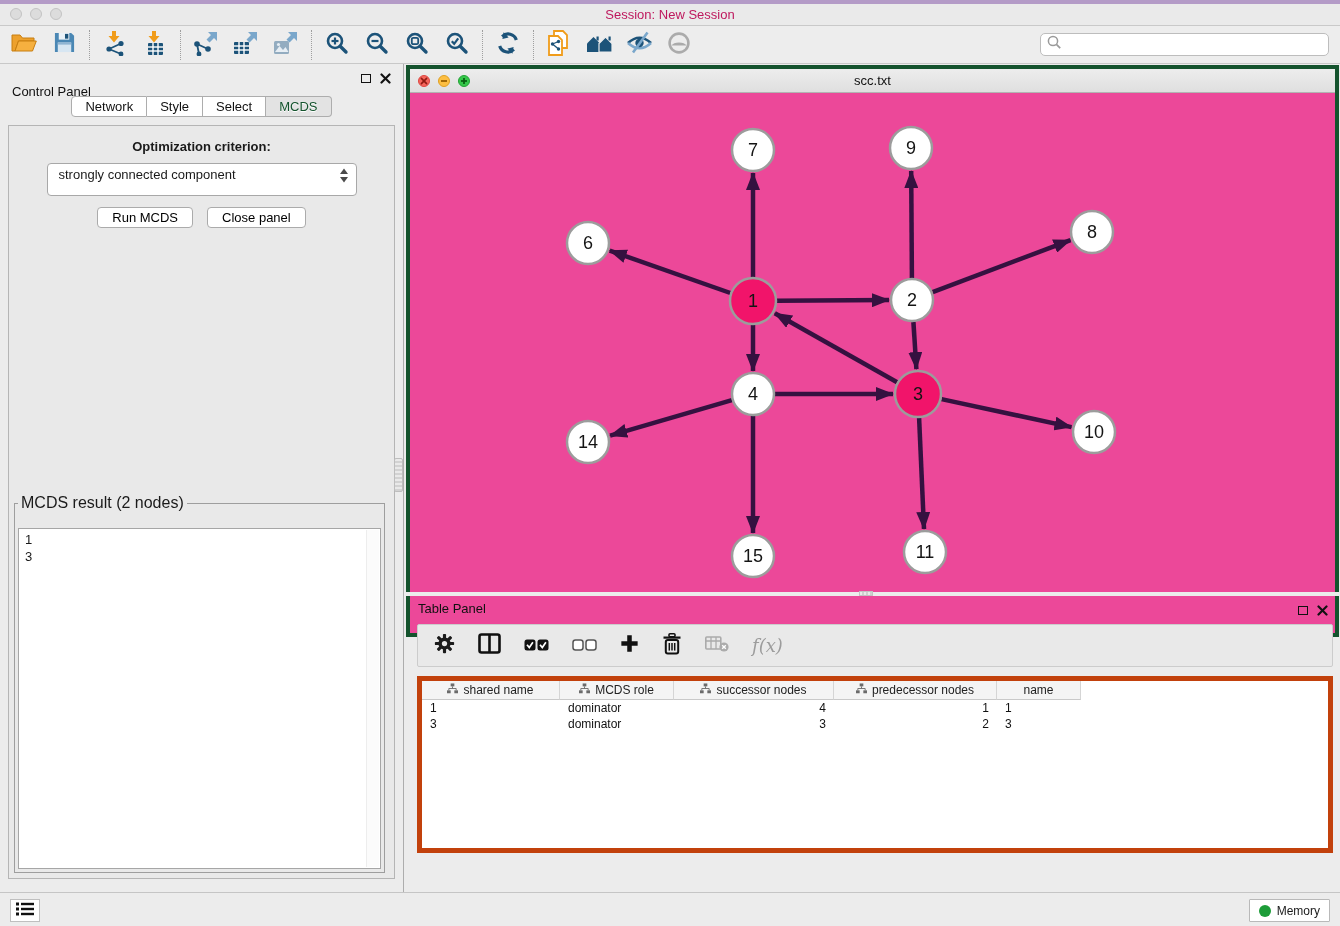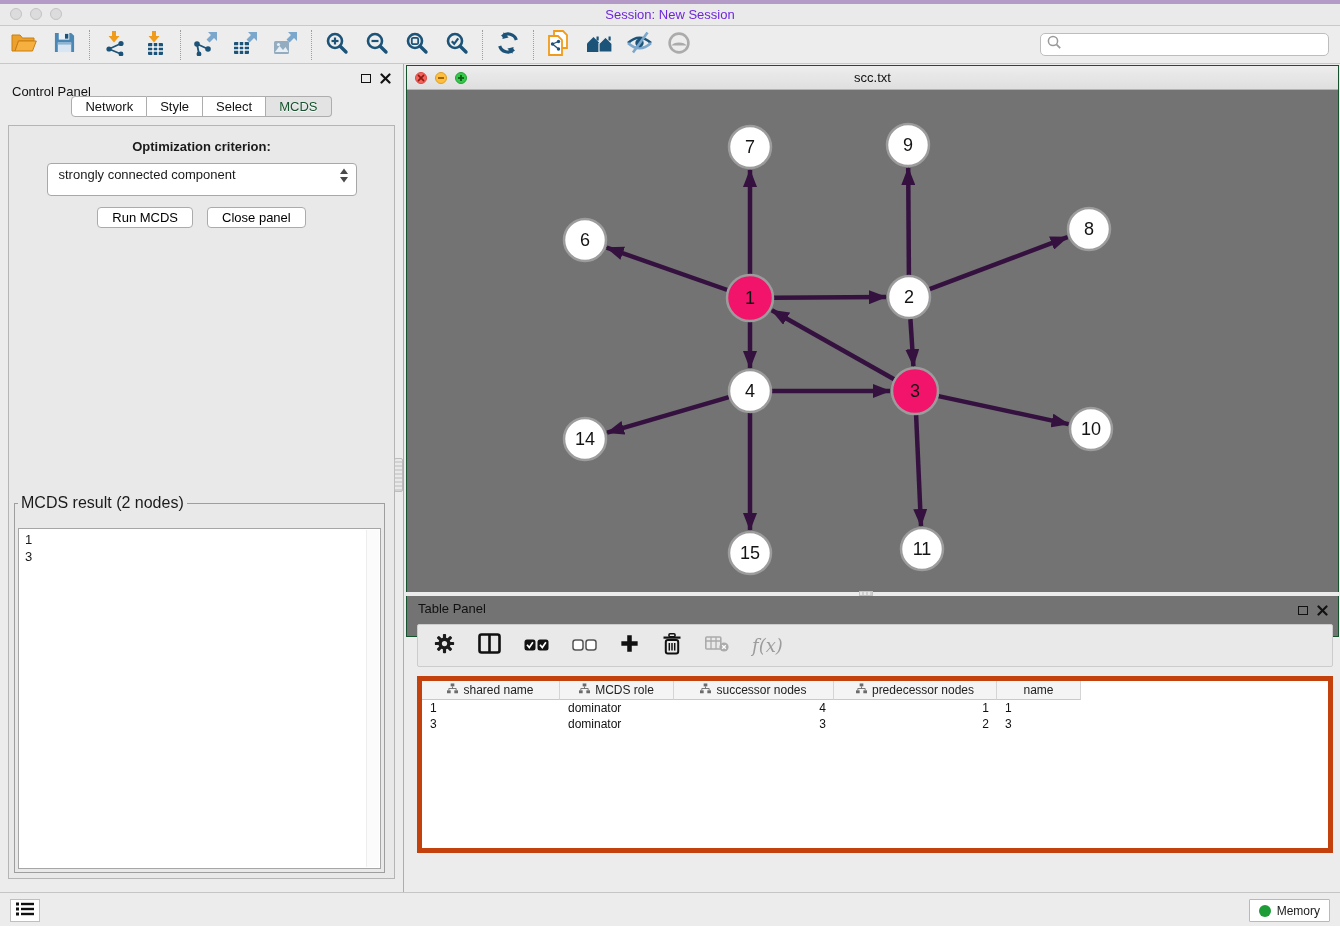--- a/index.html
+++ b/index.html
@@ -7,21 +7,21 @@
   body {
     font-family: "Liberation Sans", sans-serif;
     background:#ECECEC; color:#1a1a1a; position:relative;
   }
 
   
   #titlebar { position:absolute; left:0; top:0; right:0; height:26px;
     background:#EAEAEA; border-bottom:1px solid #C9C9C9; }
   #titlebar .accent { position:absolute; left:0; top:0; right:0; height:4px; background:#B49BC7; }
   #titlebar .title { position:absolute; left:0; right:0; top:7px; text-align:center;
-    font-size:13px; color:#6d28d9; }
+    font-size:13px; color:#be185d; }
   .lights { position:absolute; left:10px; top:8px; display:flex; gap:8px; }
   .light { width:12px; height:12px; border-radius:50%; position:relative;
     display:flex; align-items:center; justify-content:center; }
   .light.inactive { background:#DCDCDC; border:1px solid #C3C3C3; }
   .light.red   { background:#F4655C; border:1px solid #DE4742; }
   .light.yellow{ background:#FDBE41; border:1px solid #DFA023; }
   .light.green { background:#35C84A; border:1px solid #23A236; }
   .light svg { display:block; }
 
   
@@ -80,21 +80,21 @@
   #v-handle { position:absolute; left:394px; top:458px; width:9px; height:34px;
     background:repeating-linear-gradient(#E9E9E9 0 2px, #D2D2D2 2px 4px);
     border:1px solid #BDBDBD; border-radius:2px; }
   #h-split { position:absolute; left:406px; top:592px; right:0; height:4px; background:#ECECEC; }
   #h-handle { position:absolute; left:859px; top:591px; width:14px; height:5px;
     background:repeating-linear-gradient(90deg,#E9E9E9 0 2px, #CFCFCF 2px 4px);
     border:1px solid #C2C2C2; }
 
   
   #network-window { position:absolute; left:406px; top:65px; width:933px; height:572px;
-    border:1px solid #14532d; background:#737373; }
+    border:4px solid #14532d; background:#ec4899; }
   #nw-titlebar { position:absolute; left:0; top:0; right:0; height:24px;
     background:linear-gradient(#EDEDED,#DFDFDF); border-bottom:1px solid #B3B3B3; }
   #nw-titlebar .lights { top:6px; left:8px; }
   #nw-title { position:absolute; left:0; right:0; top:4px; text-align:center; font-size:13px; color:#111; }
   #graph-svg { position:absolute; left:0; top:24px; }
 
   
   #table-panel { position:absolute; left:406px; top:596px; right:0; height:296px; }
   #tp-title { position:absolute; left:12px; top:5px; }
   #tp-toolbar { position:absolute; left:11px; right:7px; top:28px; height:43px;

